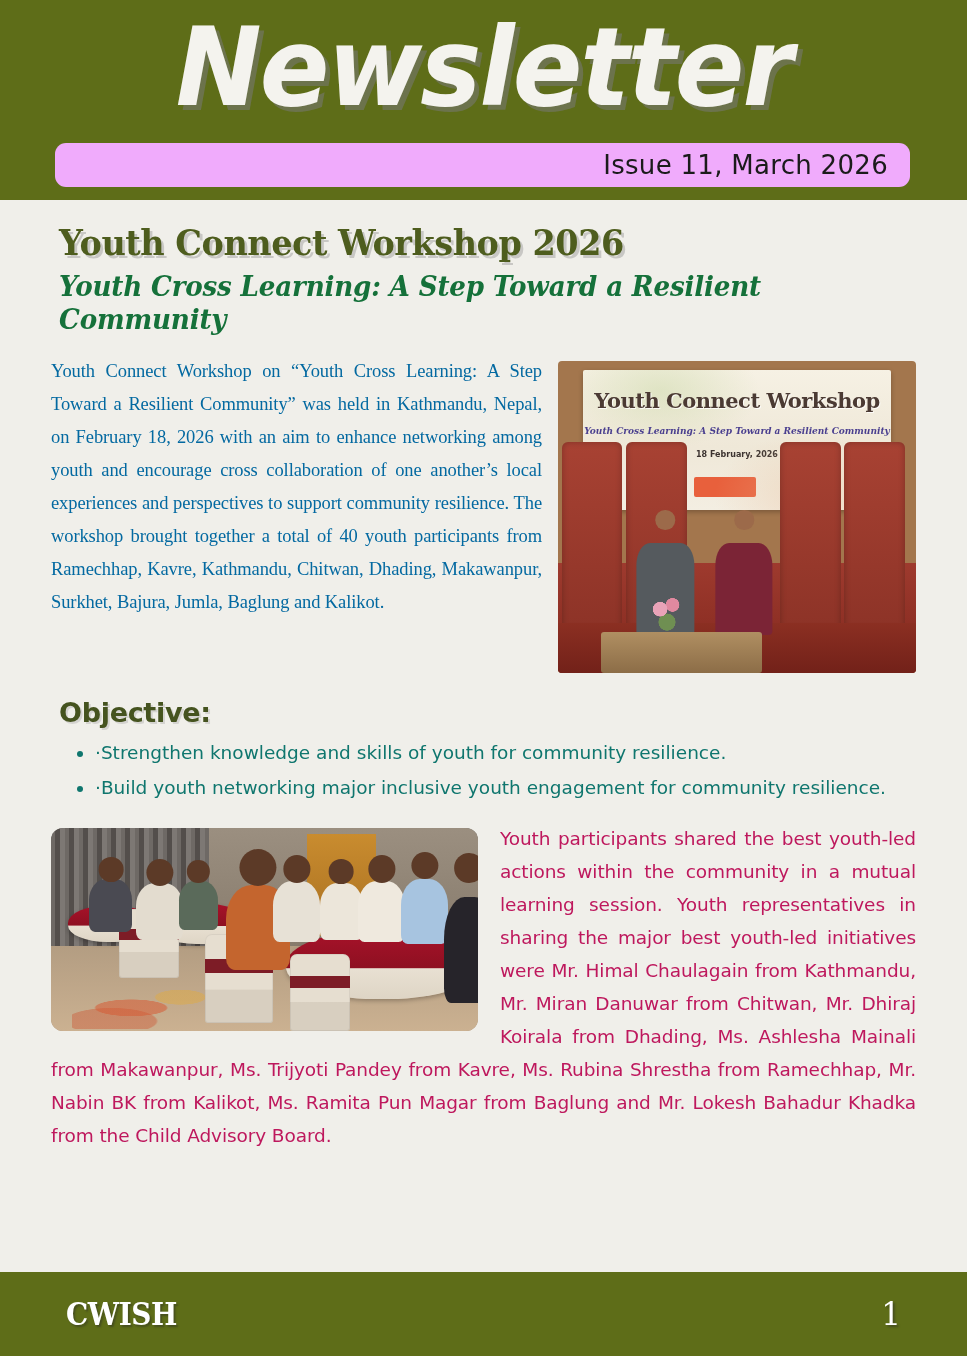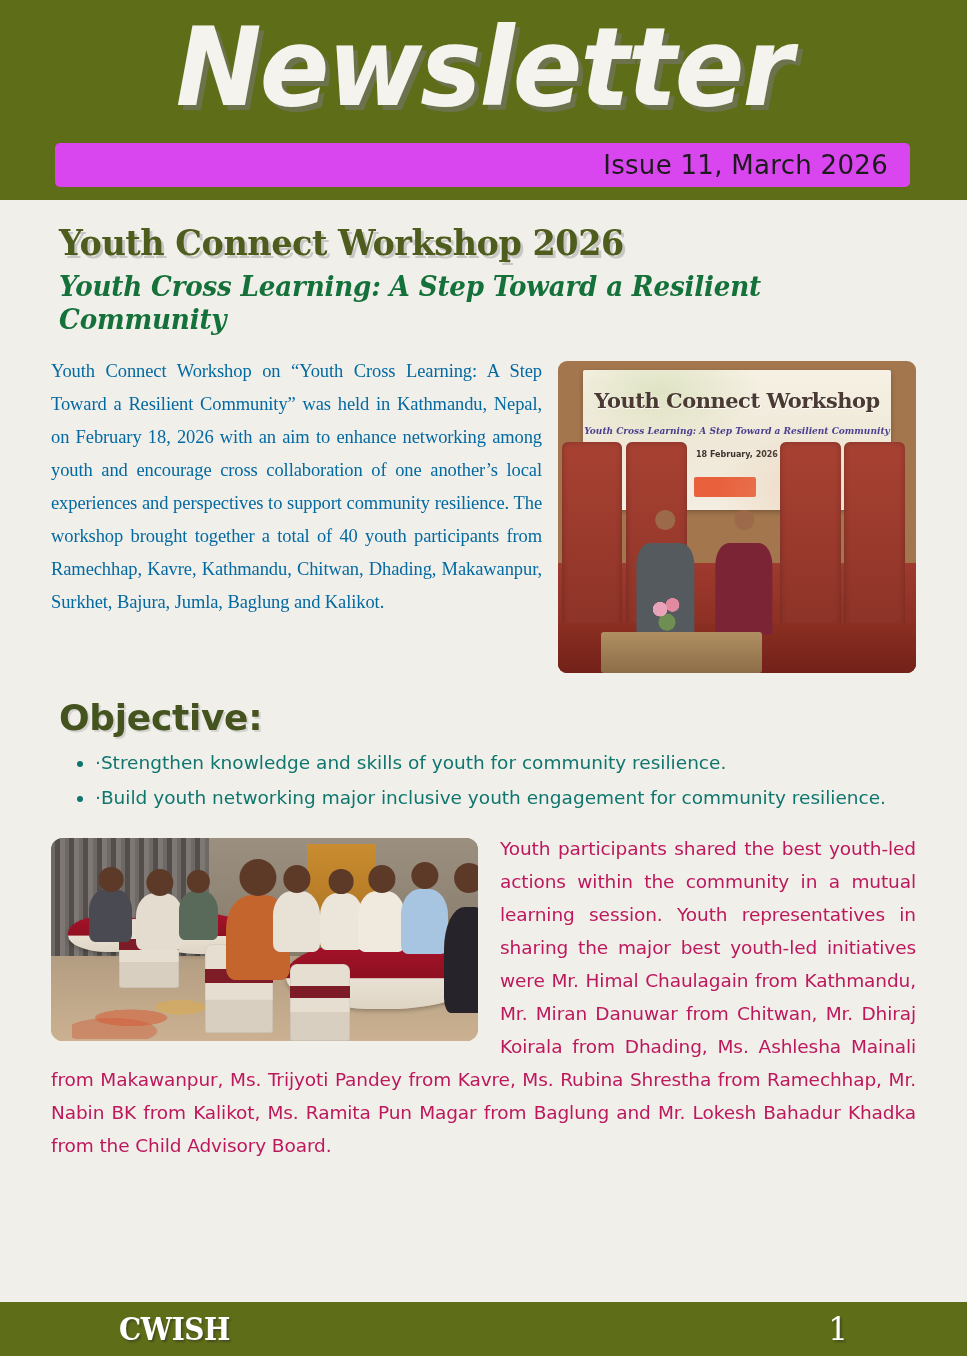--- a/index.html
+++ b/index.html
@@ -38,22 +38,22 @@
     color: #f4f3ee;
     text-shadow: 5px 5px 0 rgba(120,120,120,0.55);
     transform: scaleX(0.95);
   }
   .issue-bar {
     position: absolute;
     left: 55px;
     top: 143px;
     width: 855px;
     height: 44px;
-    background: #d946ef;
-    border-radius: 5px;
+    background: #f0abfc;
+    border-radius: 11px;
     box-sizing: border-box;
     display: flex;
     align-items: center;
     justify-content: flex-end;
     padding-right: 22px;
   }
   .issue-text {
     font-family: "DejaVu Sans", sans-serif;
     font-size: 26px;
     color: #1b1b1b;
@@ -96,37 +96,37 @@
   .intro-block {
     margin-top: 16px;
     position: relative;
     min-height: 320px;
   }
   .photo-top {
     float: right;
     width: 358px;
     height: 312px;
     margin: 6px 0 6px 16px;
-    border-radius: 9px;
+    border-radius: 4px;
     overflow: hidden;
     position: relative;
   }
   .intro-text {
     text-align: justify;
     font-size: 18.5px;
     line-height: 33px;
     color: #0369a1;
     font-family: Liberation Serif, serif;
     letter-spacing: -0.1px;
   }
 
   .section-heading {
     font-family: "DejaVu Sans", sans-serif;
     font-weight: bold;
-    font-size: 36px;
+    font-size: 27px;
     color: #45531f;
     text-shadow: 2px 2px 0 rgba(160,160,160,0.35);
     margin: 22px 0 8px 8px;
     letter-spacing: -0.3px;
   }
   .section-heading.session {
     margin-top: 26px;
     font-size: 26px;
   }
 
@@ -163,26 +163,26 @@
     font-family: "DejaVu Sans", sans-serif;
     letter-spacing: -0.1px;
   }
 
   
   .footer {
     position: absolute;
     left: 0;
     bottom: 0;
     width: 967px;
-    height: 54px;
+    height: 84px;
     background: #5e6d18;
     display: flex;
     align-items: center;
     justify-content: space-between;
-    padding: 0 119px;
+    padding: 0 66px;
     box-sizing: border-box;
     margin-top: 24px;
   }
   .footer-brand {
     font-family: "DejaVu Serif", serif;
     font-weight: bold;
     font-size: 31px;
     color: #ffffff;
     letter-spacing: -0.5px;
     text-shadow: 2px 2px 2px rgba(40,40,40,0.45);

